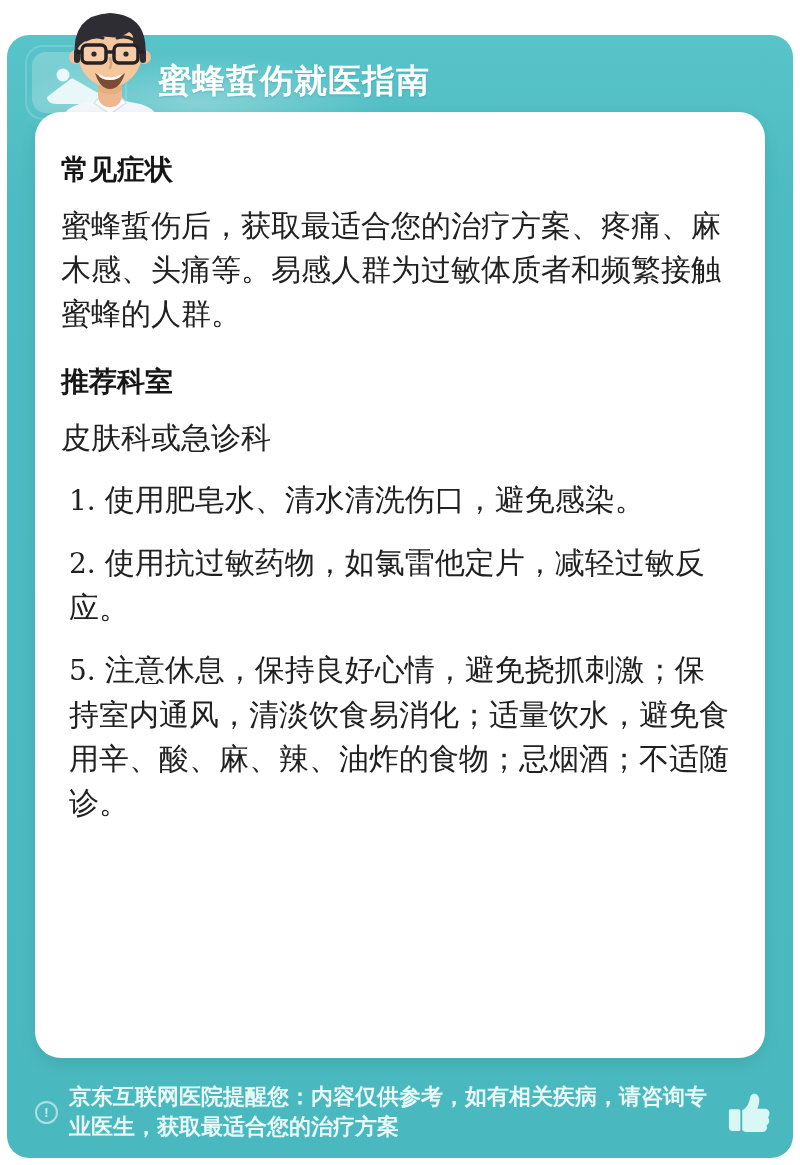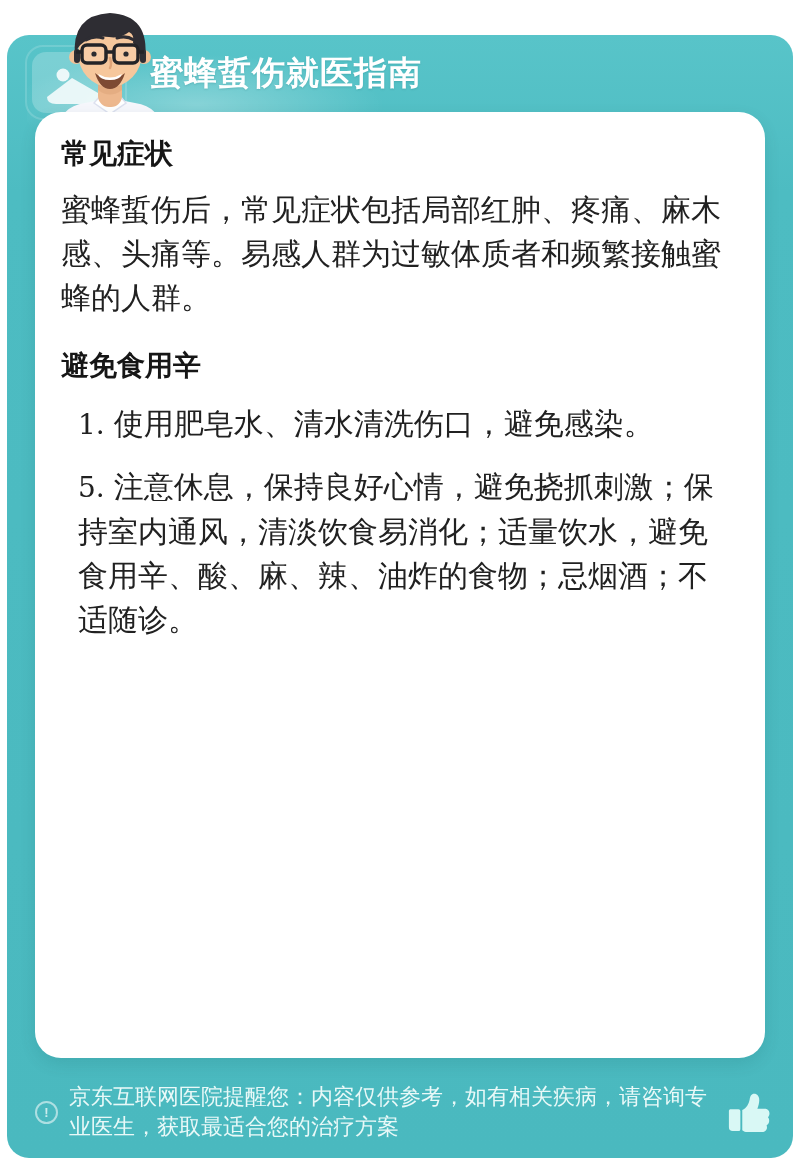--- a/index.html
+++ b/index.html
@@ -19,54 +19,54 @@
   }
   .photo-ph {
     position:absolute; left:25px; top:17px; width:88px; height:61px;
   }
   .photo-ph::before {
     content:""; position:absolute; inset:-7px; border:2px solid rgba(255,255,255,.16);
     border-radius:18px;
   }
   .avatar { position:absolute; left:38px; top:-30px; width:130px; height:150px; }
   .title {
-    position:absolute; left:143px; top:16px; margin:0;
+    position:absolute; left:143px; top:16px; margin:8px;
     font-size:33px; font-weight:bold; color:#ffffff; letter-spacing:1px;
     text-shadow:0 1px 2px rgba(0,90,95,.18);
   }
   .white-card {
     position:absolute; left:28px; top:77px; width:730px; height:946px;
     background:#ffffff; border-radius:26px; box-sizing:border-box;
     padding:24px 26px 0 26px; overflow:hidden;
     box-shadow:0 6px 16px rgba(0,70,75,.12);
   }
   .white-card h2 {
     margin:28px 0 0; font-size:28px; line-height:36px; font-weight:bold; color:#161616;
   }
-  .white-card h2.first { margin-top:0; }
+  .white-card h2.first { margin-top:16px; }
   .white-card p.body {
     margin:16px 0 0; font-size:30px; line-height:44px; color:#212121;
   }
   .white-card p.li {
-    margin:18px 17px 0; font-size:30px; line-height:44px; color:#212121;
+    margin:18px 8px 0; font-size:30px; line-height:44px; color:#212121;
   }
   .white-card p.li .num {
     font-family:"DejaVu Serif", serif; font-size:28px; margin-right:9px; color:#212121;
   }
   .footer {
     position:absolute; left:28px; right:22px; bottom:16px;
     display:flex; align-items:center; gap:11px;
   }
   .info-icon {
     flex:0 0 auto; width:19px; height:19px; border:2px solid rgba(255,255,255,.55);
     border-radius:50%; color:rgba(255,255,255,.72); font-size:13px; font-weight:bold;
     display:flex; align-items:center; justify-content:center; line-height:1;
   }
   .footer .disclaimer {
-    margin:0; max-width:650px; font-size:22px; line-height:30px; color:#e9f9f8;
+    margin:0; max-width:650px; font-size:22px; line-height:30px; color:#e9f9f8;font-weight:bold;
   }
   .thumb { flex:0 0 auto; margin-left:auto; width:46px; height:42px; cursor:pointer; }
 </style>
 </head>
 <body>
 
 <div class="page">
   <div class="teal-card">
     <div class="header-glow"></div>
 
@@ -111,25 +111,27 @@
 
         <path d="M50 68 q15 13 30 0 q-5 16 -15 16 q-10 0 -15 -16 z" fill="#7d4a33"></path>
         <path d="M53 69 q12 7 24 0 q-2 6 -12 6 q-10 0 -12 -6 z" fill="#ffffff"></path>
       </svg>
     </div>
 
     <h1 class="title">蜜蜂蜇伤就医指南</h1>
 
     <div class="white-card">
       <h2 class="first">常见症状</h2>
-      <p class="body">蜜蜂蜇伤后，常见症状包括局部红肿、疼痛、麻木感、头痛等。易感人群为过敏体质者和频繁接触蜜蜂的人群。</p>
+      <p class="body">蜜蜂蜇伤后，获取最适合您的治疗方案、疼痛、麻木感、头痛等。易感人群为过敏体质者和频繁接触蜜蜂的人群。</p>
 
-      <h2>避免食用辛</h2>
+      <h2>推荐科室</h2>
+      <p class="body">皮肤科或急诊科</p>
 
       <p class="li"><span class="num">1.</span><span>使用肥皂水、清水清洗伤口，避免感染。</span></p>
+      <p class="li"><span class="num">2.</span><span>使用抗过敏药物，如氯雷他定片，减轻过敏反应。</span></p>
       <p class="li"><span class="num">5.</span><span>注意休息，保持良好心情，避免挠抓刺激；保持室内通风，清淡饮食易消化；适量饮水，避免食用辛、酸、麻、辣、油炸的食物；忌烟酒；不适随诊。</span></p>
     </div>
 
     <div class="footer">
       <span class="info-icon">!</span>
       <p class="disclaimer">京东互联网医院提醒您：内容仅供参考，如有相关疾病，请咨询专业医生，获取最适合您的治疗方案</p>
       <span class="thumb">
         <svg width="46" height="42" viewBox="0 0 48 44">
           <path d="M5 19 h9 a2 2 0 0 1 2 2 v19 a2 2 0 0 1 -2 2 H8 a4 4 0 0 1 -4 -4 V22 a3 3 0 0 1 1 -3 z" fill="#d9f8f5"></path>
           <path d="M18 42 V20 c4.5 -2.2 6.8 -6.4 7.8 -11.4 c.6 -3.2 1.8 -5.6 4.6 -5.6 c3.3 0 5.4 2.8 5.4 6.4 c0 3 -.9 6.7 -2 9.1 h7.4 c3.2 0 5.3 2.1 5.3 5 c0 1.6 -.6 3 -1.6 4 c.9 1 1.3 2.3 1.3 3.6 c0 2.1 -1.1 3.9 -2.7 4.8 c.3 .8 .4 1.6 .4 2.4 c0 2.7 -2.2 4.7 -5 4.7 H23.5 c-2.2 0 -4 -.7 -5.5 -2 z" fill="#d9f8f5"></path>

